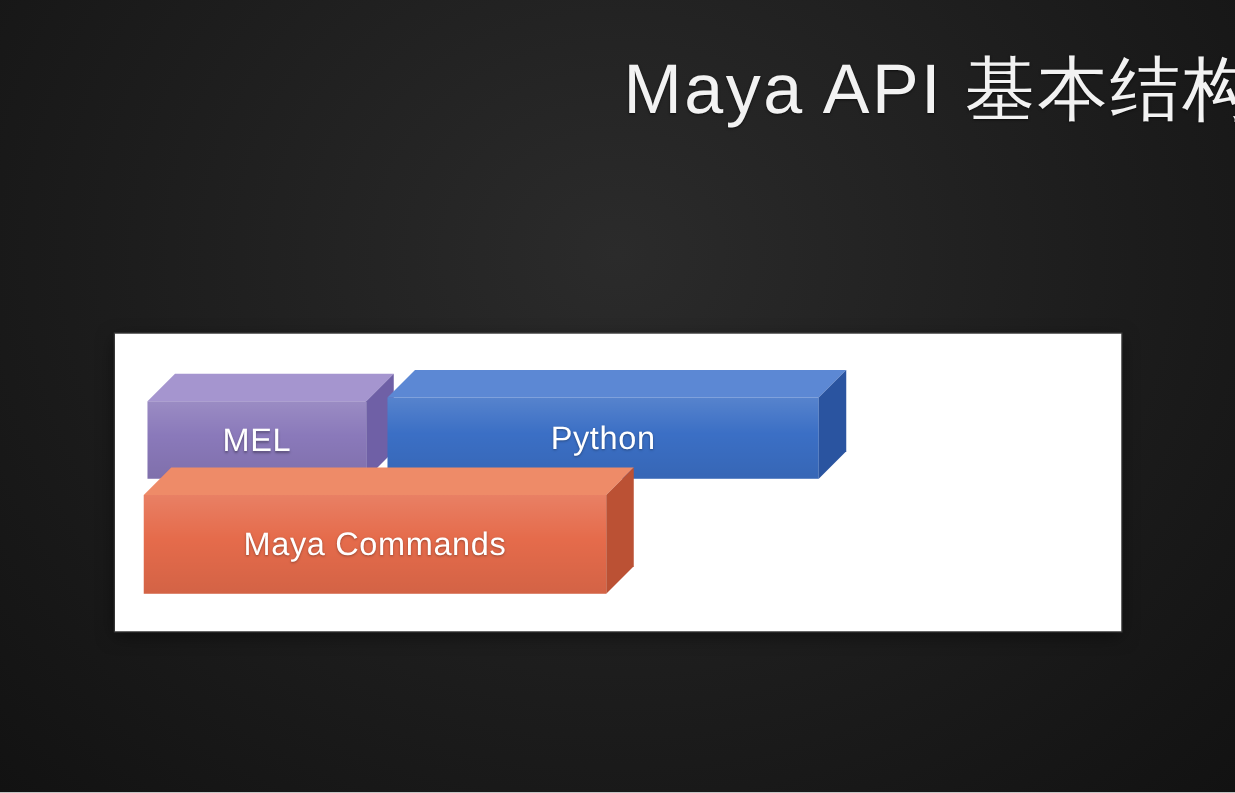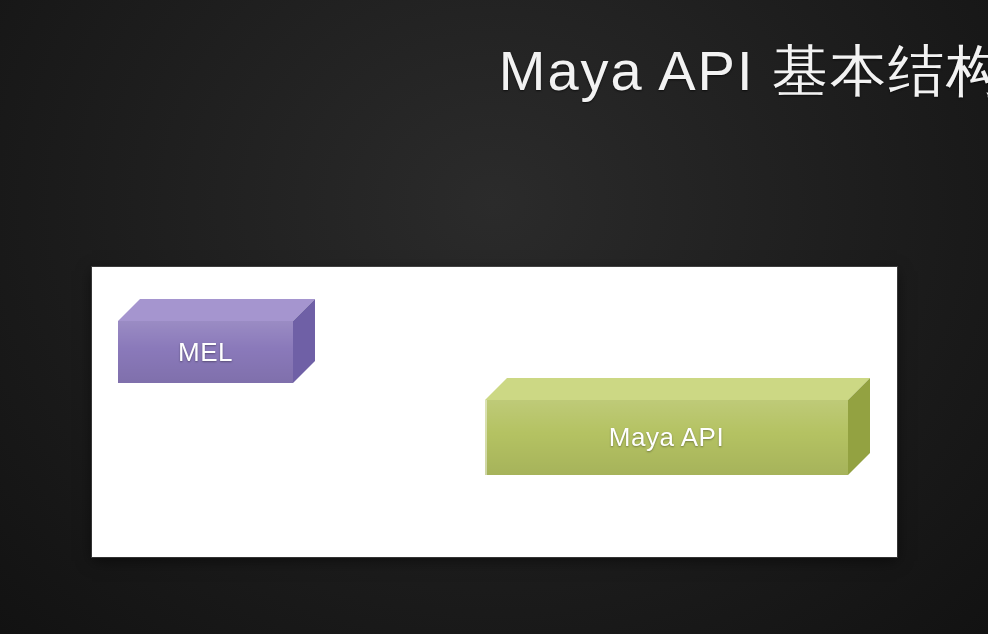--- a/index.html
+++ b/index.html
@@ -30,21 +30,21 @@
     letter-spacing: 2px;
     text-shadow: 0 1px 2px rgba(0,0,0,.6);
     margin-left: 16px;
   }
 
   .panel {
     position: absolute;
     left: 92px;
     top: 267px;
     width: 805px;
-    height: 290px;
+    height: 238px;
     background: #ffffff;
     box-shadow: 0 0 0 1px rgba(255,255,255,.15), 0 4px 14px rgba(0,0,0,.5);
   }
 
   
   .block {
     position: absolute;
     background-color: var(--front);
     background-image: linear-gradient(180deg, rgba(255,255,255,.14) 0%, rgba(255,255,255,0) 45%, rgba(0,0,0,.08) 100%);
     display: flex;
@@ -98,22 +98,25 @@
 <div class="stage">
 
   <h1 class="title">Maya API 基本结构</h1>
 
   <div class="panel">
 
     <div class="block block-mel" style="--front: #8a79ba; --top: #a595cf; --side: #6f60a6;">
       <span class="block-label">MEL</span>
     </div>
 
+    <div class="block block-python" style="--front: #3b6fc5; --top: #5c88d4; --side: #2a54a0;">
+      <span class="block-label">Python</span>
+    </div>
 
 
+    <div class="block block-maya-commands" style="--front: #e56b4b; --top: #ee8b68; --side: #bb5134;">
+      <span class="block-label">Maya Commands</span>
+    </div>
 
-    <div class="block block-maya-api" style="--front: #b4c262; --top: #ccd884; --side: #93a241;">
-      <span class="block-label">Maya API</span>
-    </div>
 
 
   </div>
 </div>
 
 </body></html>

